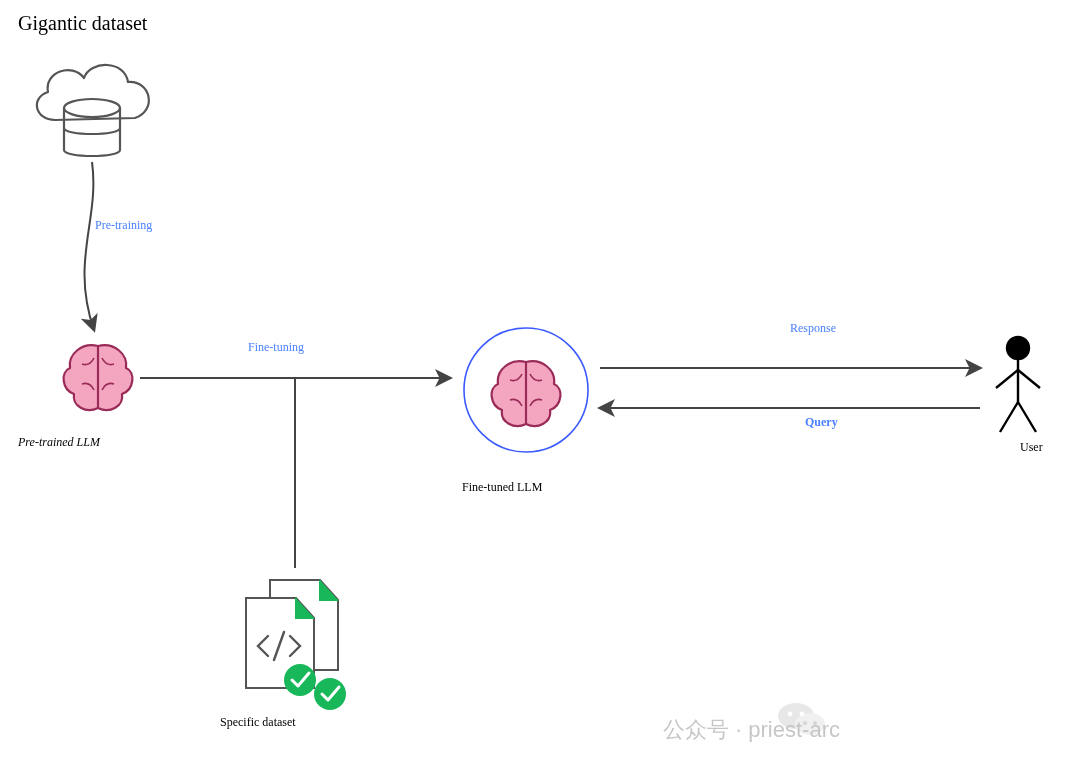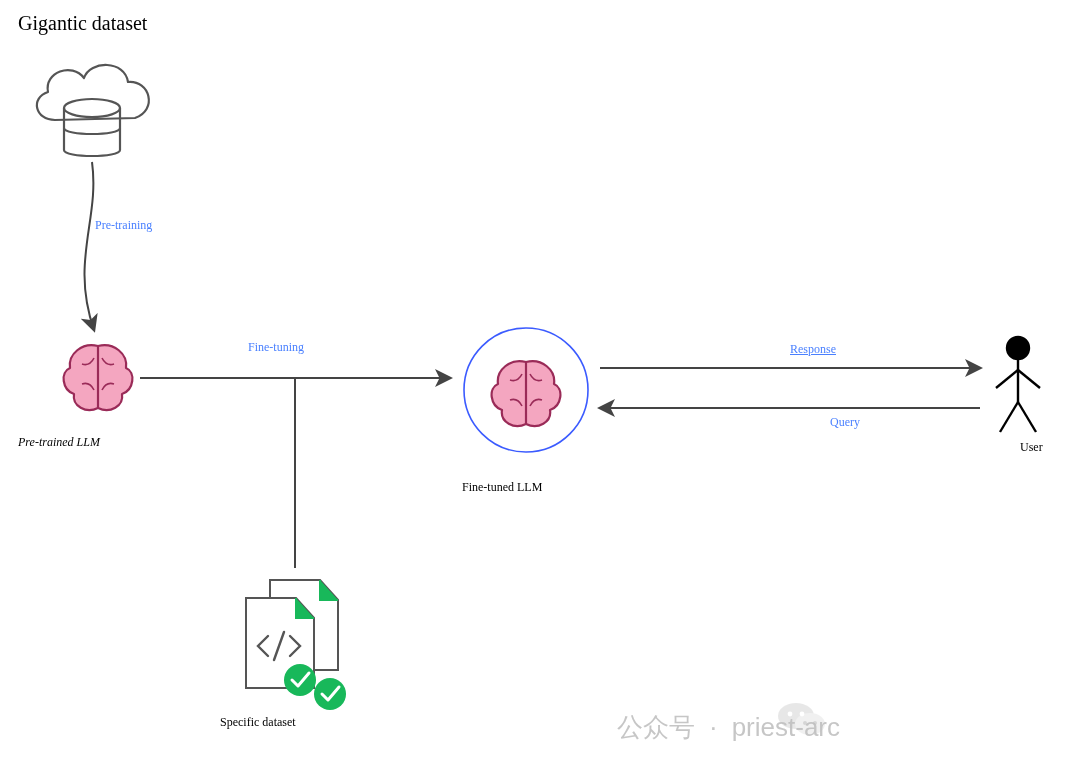--- a/index.html
+++ b/index.html
@@ -27,45 +27,44 @@
     position: absolute;
     left: 0; top: 0;
     width: 1080px; height: 763px;
   }
   .watermark {
     position: absolute;
     right: 24px;
     bottom: 18px;
     color: #bdbdbd;
     font-family: "Helvetica Neue", Arial, sans-serif;
-    font-size: 26px;
+    font-size: 22px;
     display: flex;
     align-items: center;
-    gap: 8px;
     opacity: 0.85;
   }
   .watermark .dot { margin: 0 6px; }
 </style>
 </head>
 <body>
 
 <div class="canvas">
 
   <div class="label" style="left:18px; top:12px; font-size:20px;">Gigantic dataset</div>
 
   <div class="label blue" style="left:95px; top:218px;">Pre-training</div>
 
   <div class="label" style="left:18px; top:435px;font-style:italic;">Pre-trained LLM</div>
 
   <div class="label blue" style="left:248px; top:340px;">Fine-tuning</div>
 
   <div class="label" style="left:450px; top:480px;margin-left:12px;">Fine-tuned LLM</div>
 
-  <div class="label blue" style="left:790px; top:342px;text-decoration:underline;">Response</div>
-  <div class="label blue" style="left:830px; top:415px;">Query</div>
+  <div class="label blue" style="left:790px; top:321px;">Response</div>
+  <div class="label blue" style="left:805px; top:415px;font-weight:bold;">Query</div>
 
   <div class="label" style="left:1020px; top:440px;">User</div>
 
   <div class="label" style="left:208px; top:715px;margin-left:12px;">Specific dataset</div>
 
   <svg class="scene" viewBox="0 0 1080 763">
     <defs>
       <marker id="arrowGray" viewBox="0 0 12 12" refX="10" refY="6" markerWidth="9" markerHeight="9" orient="auto-start-reverse">
         <path d="M0,0 L12,6 L0,12 L3,6 Z" fill="#444"></path>
       </marker>

